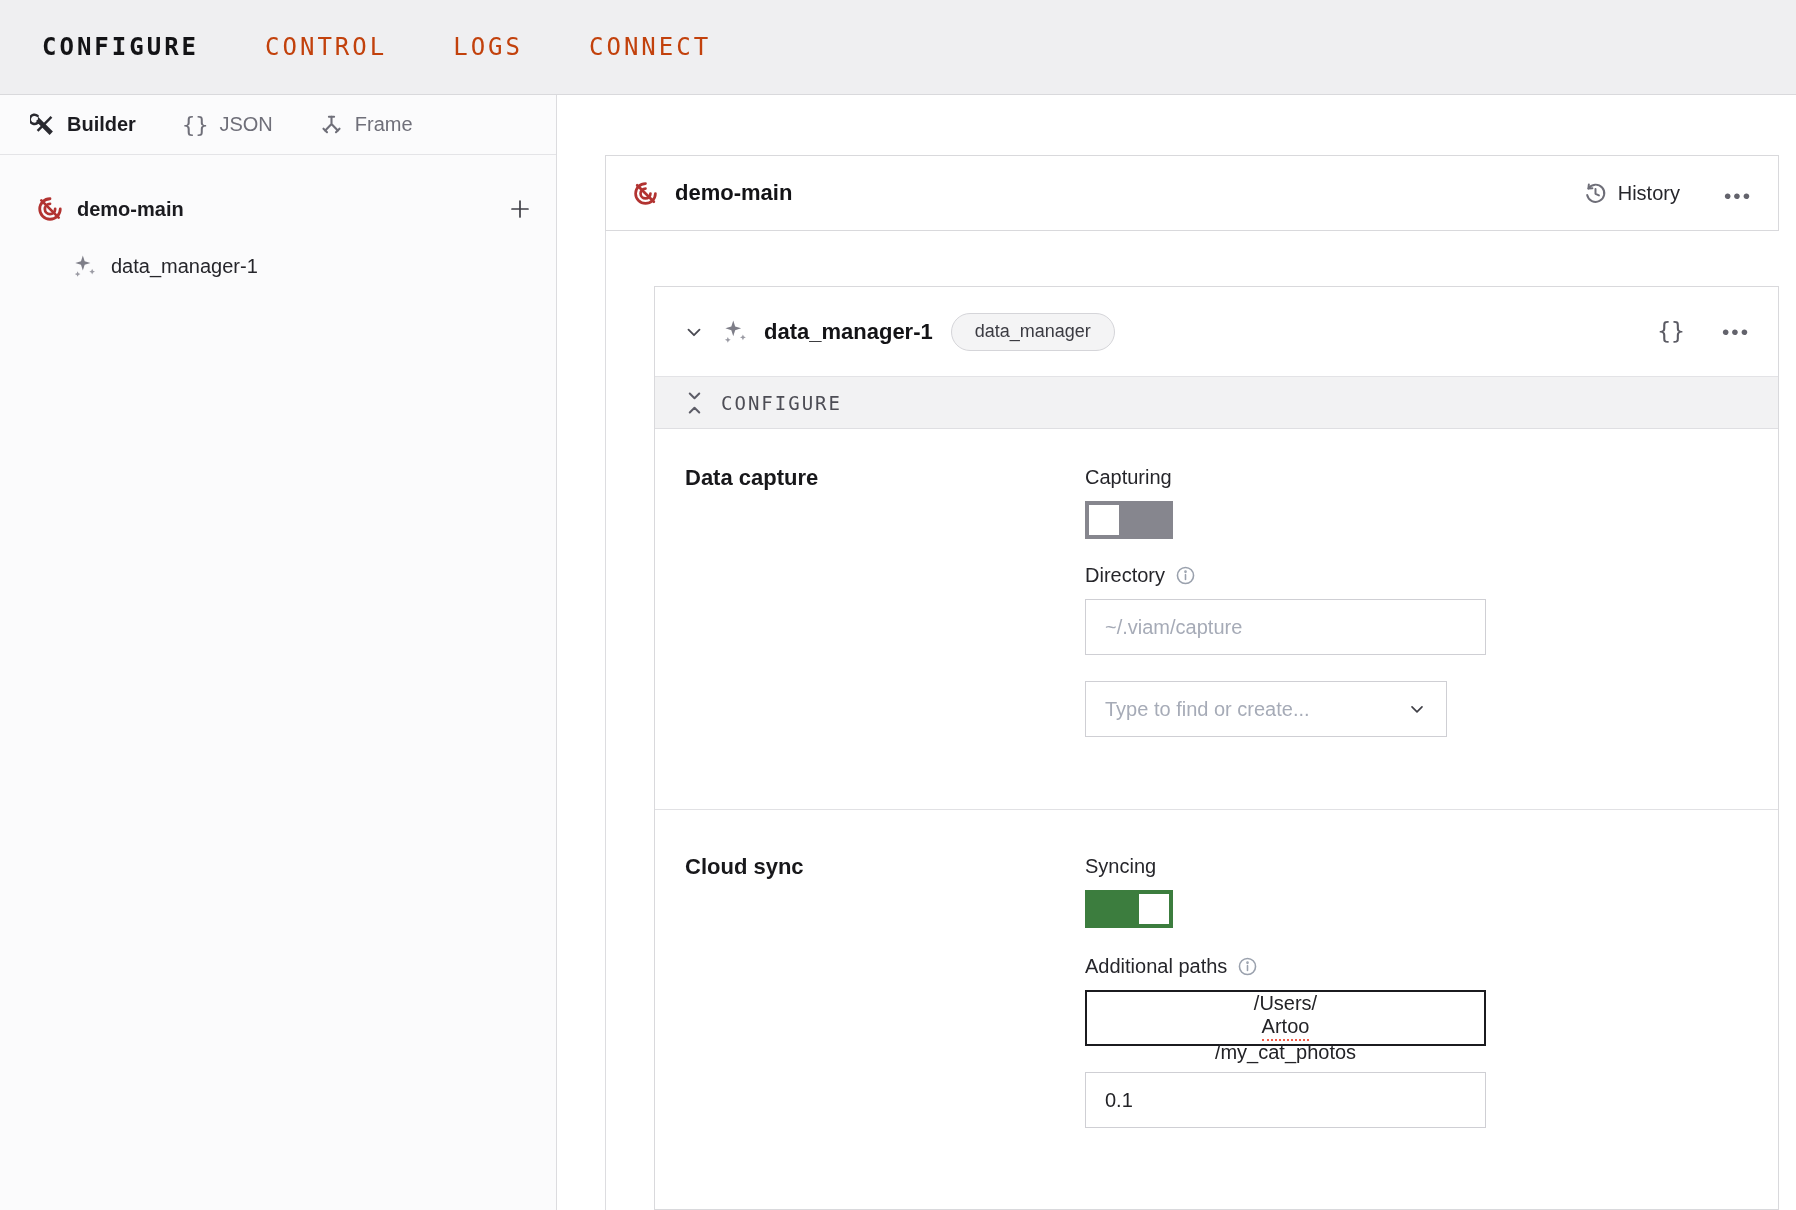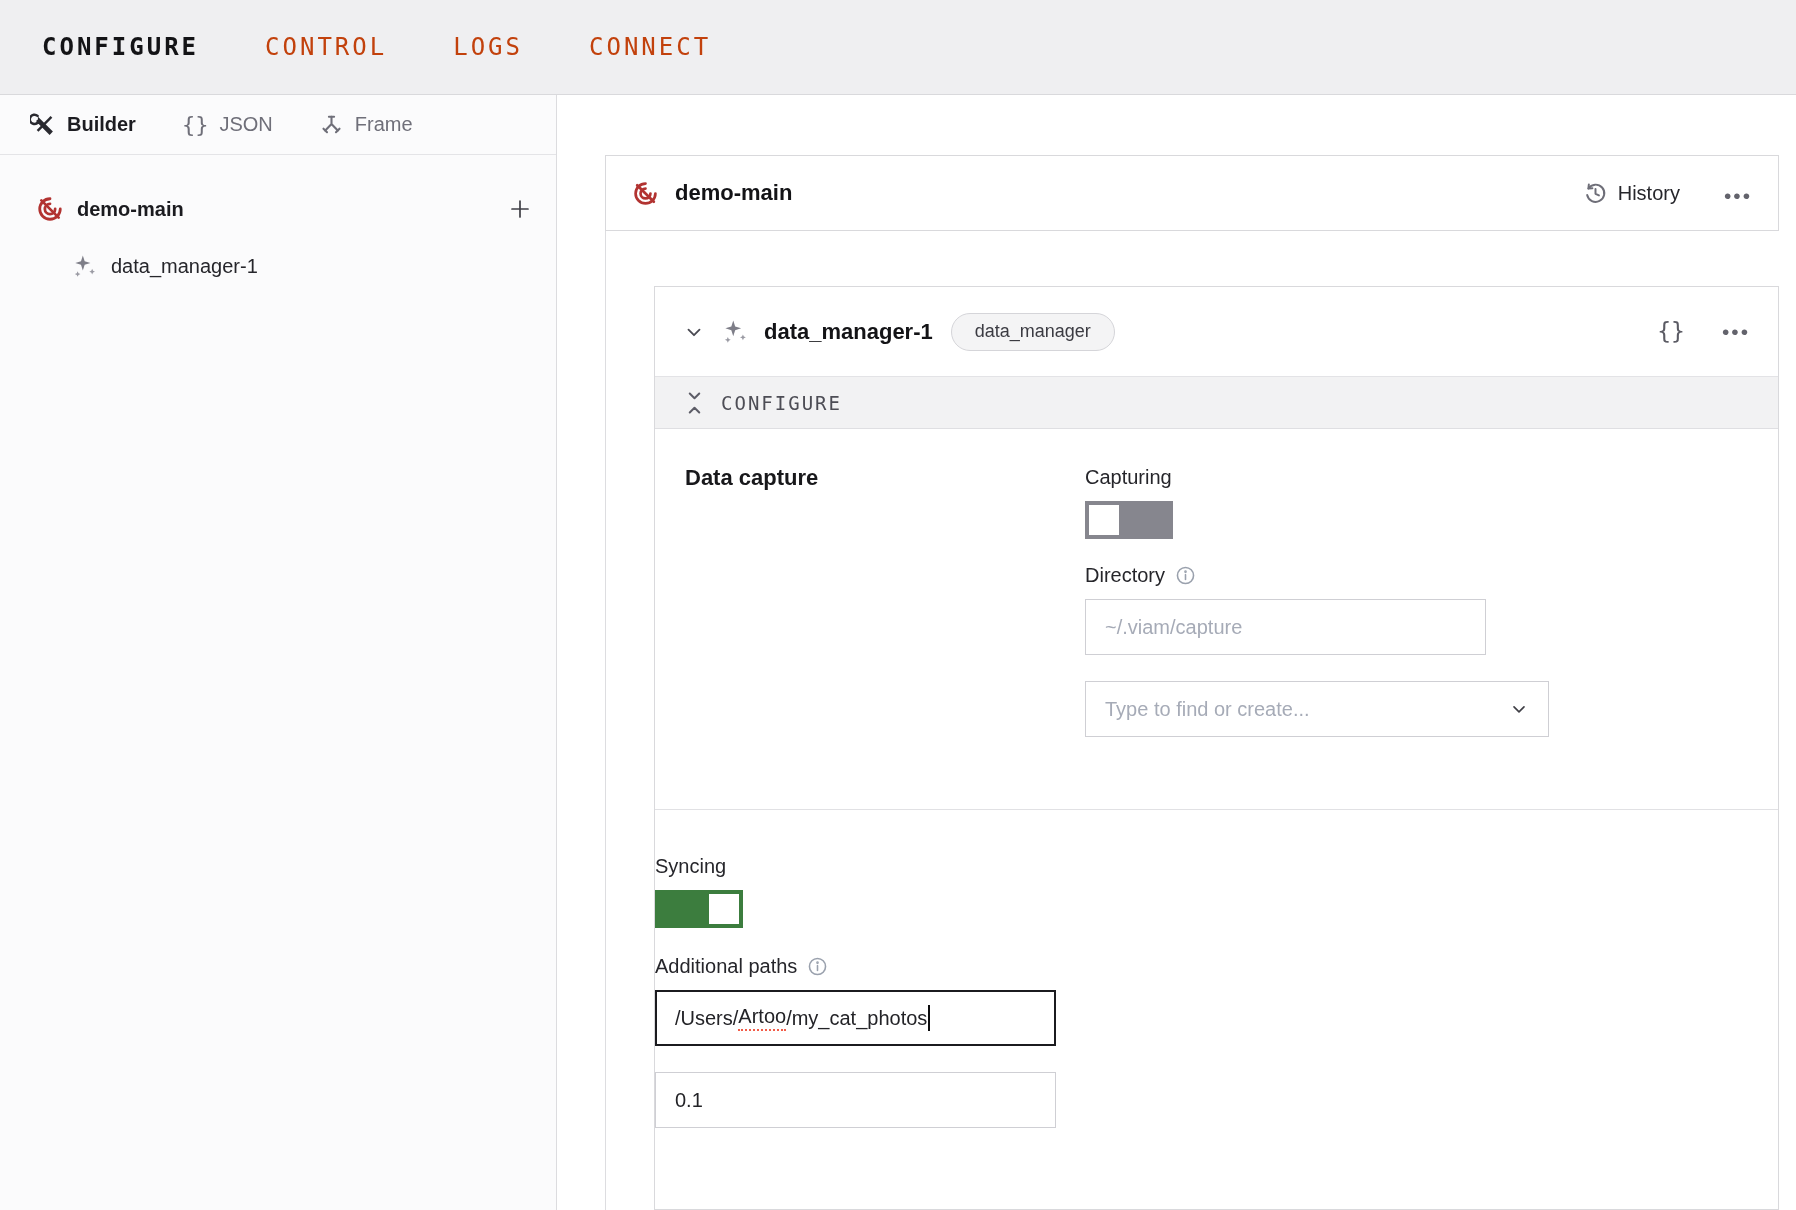--- a/index.html
+++ b/index.html
@@ -110,27 +110,27 @@
   
   .text-input {
     width:401px; height:56px; border:1px solid #cfcfd4; background:#fff;
     font-family:"Liberation Sans", sans-serif; font-size:20px; color:#232327;
     padding:0 19px; margin-bottom:26px; outline:none; display:block;
   }
   .text-input::placeholder { color:#a6abb7; opacity:1; }
   .fake-input {
     width:401px; height:56px; border:1px solid #cfcfd4; background:#fff;
     display:flex; align-items:center; padding:0 19px; font-size:20px; color:#232327;
-    margin-bottom:26px; cursor:text;
+    margin-bottom:26px; cursor:text;flex-direction:column;
   }
   .fake-input.focused { border:2px solid #1b1b1f; padding:0 18px; }
   .squiggle { border-bottom:2px dotted #f25c48; padding-bottom:1px; }
   .caret { display:inline-block; width:2px; height:26px; background:#0c0c0e; margin-left:1px; vertical-align:middle; }
   .select-box {
-    width:464px; height:56px; border:1px solid #cfcfd4; background:#fff;
+    width:362px; height:56px; border:1px solid #cfcfd4; background:#fff;
     display:flex; align-items:center; padding:8px 19px; cursor:pointer;
   }
   .select-placeholder { font-size:20px; color:#a6abb7; flex:1; }
 
   svg { display:block; }
 </style>
 </head>
 <body>
 
 <div class="topnav">
@@ -285,20 +285,23 @@
           <span>
             <svg width="20" height="20" viewBox="0 0 24 24" fill="none" stroke="#3f3f46" stroke-width="2" stroke-linecap="round" stroke-linejoin="round">
               <path d="M6 9.5 L12 15.5 L18 9.5"></path>
             </svg>
           </span>
         </div>
       </div>
     </div>
 
     <div class="section sec-cs">
+      <div class="section-left">
+        <div class="section-heading">Cloud sync</div>
+      </div>
       <div class="section-right">
         <div class="field-label">
           <span>Syncing</span>
         </div>
         <div class="toggle on">
           <span class="knob"></span>
         </div>
 
         <div class="field-label">
           <span>Additional paths</span>

